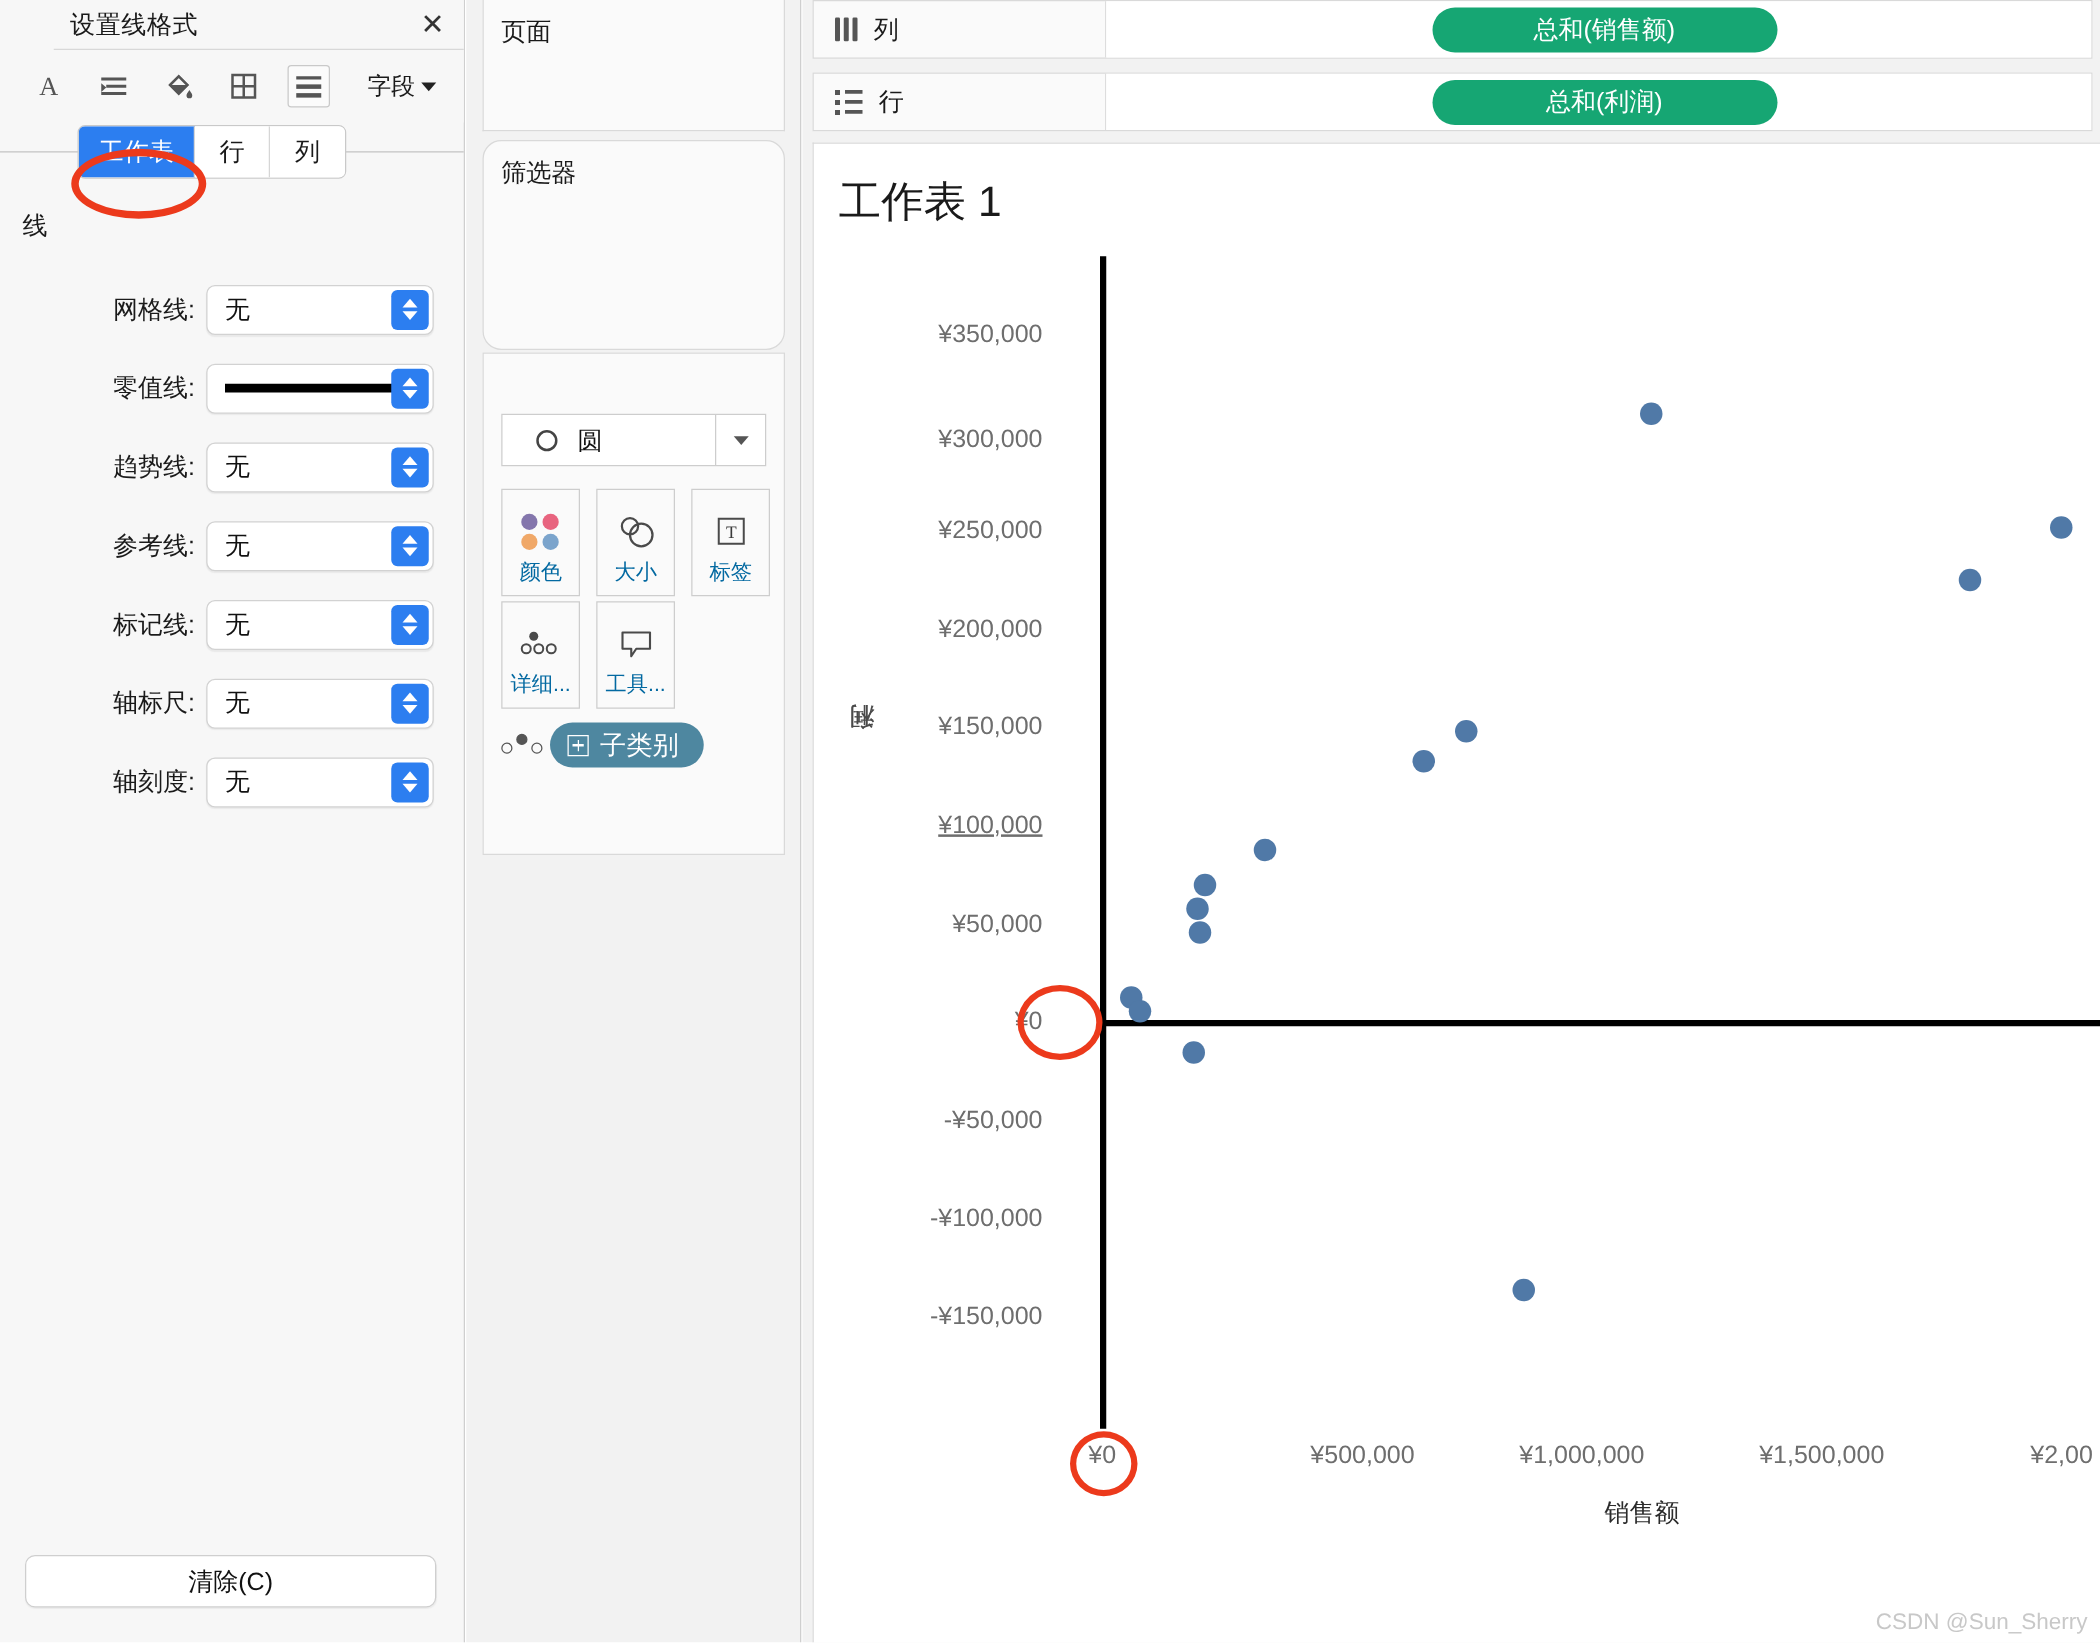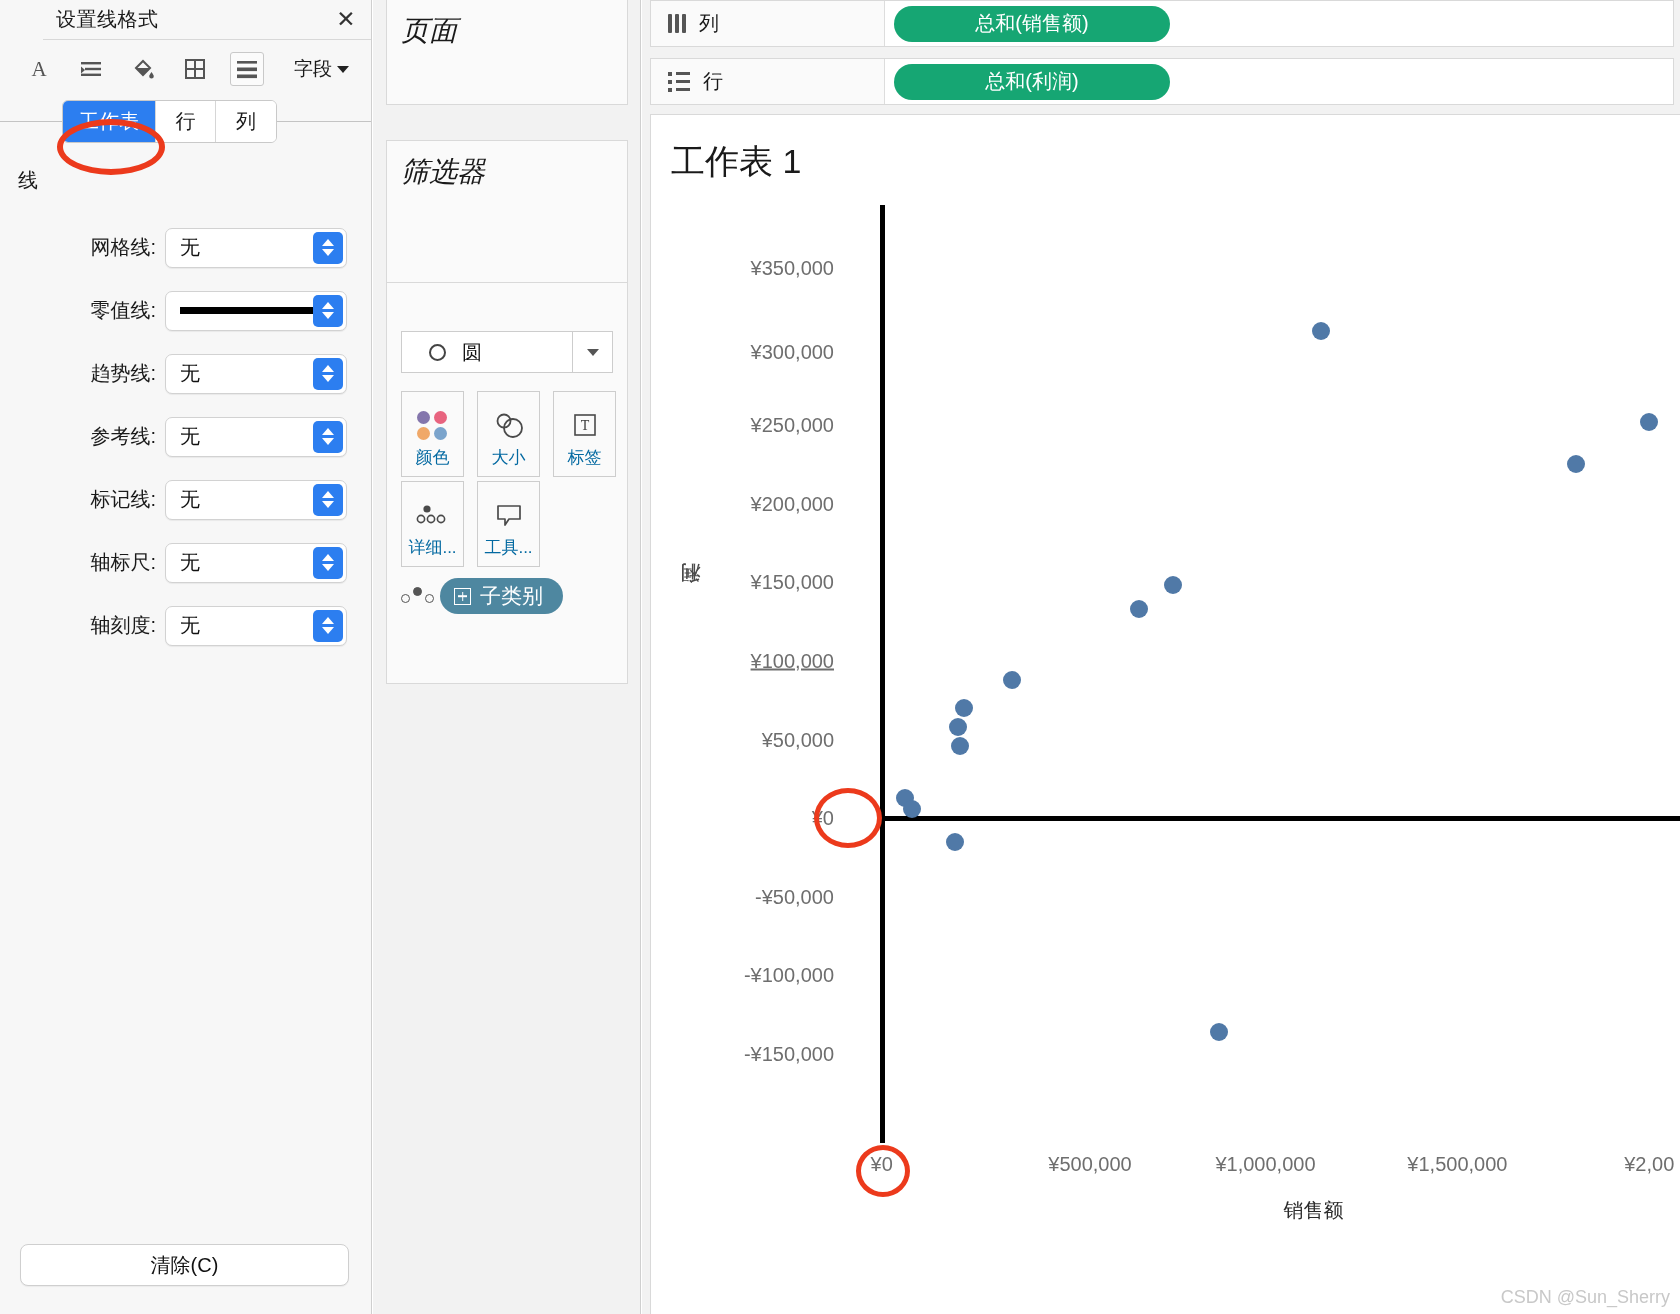--- a/index.html
+++ b/index.html
@@ -107,24 +107,24 @@
   
   #cards-col {
     position: absolute; left: 373px; top: 0; width: 268px; height: 1314px;
     background: #f2f2f2; border-right: 1px solid #cfcfcf;
   }
   .shelf-card {
     position: absolute; left: 13px; right: 12px;
     background: #fafafa; border: 1px solid #d9d9d9;
   }
   .shelf-card-title {
-    font-size: 28px; color: #1a1a1a; padding: 12px 0 0 14px; font-style: italic;
+    font-size: 20px; color: #1a1a1a; padding: 12px 0 0 14px;
   }
   #card-pages  { top: 0px;   height: 105px; border-top: none; }
-  #card-filter { top: 140px; height: 144px; }
+  #card-filter { top: 112px; height: 168px; border-radius: 15px; }
   #card-marks  { top: 282px; height: 402px; }
 
   
   #marks-type {
     position: absolute; left: 14px; right: 14px; top: 48px; height: 42px;
     background: #fff; border: 1px solid #cdcdcd; display: flex; align-items: center;
   }
   #marks-type .mt-icon {
     width: 17px; height: 17px; border: 2px solid #444; border-radius: 50%;
     margin-left: 27px;
@@ -176,21 +176,21 @@
   .shelf {
     position: absolute; left: 8px; right: 6px; height: 47px; display: flex;
     background: #fafafa; border: 1px solid #d9d9d9;
   }
   #shelf-cols { top: 0px; }
   #shelf-rows { top: 58px; }
   .shelf-name {
     width: 234px; display: flex; align-items: center; gap: 13px; padding-left: 17px;
     font-size: 20px; color: #1a1a1a; border-right: 1px solid #ddd;
   }
-  .shelf-drop { flex: 1; display: flex; align-items: center; padding-left: 9px; background: #fff; }
+  .shelf-drop { flex: 1; display: flex; align-items: center; padding-left: 9px; background: #fff; justify-content: center; }
   .green-pill {
     height: 36px; min-width: 276px; border-radius: 18px; background: #16a673;
     color: #fff; font-size: 20px; display: flex; align-items: center; justify-content: center;
   }
   
   .ic-cols { display: flex; gap: 3px; align-items: flex-end; height: 19px; }
   .ic-cols i { width: 4px; background: #555; display: block; border-radius: 1px; }
   .ic-cols i:nth-child(1){ height: 19px; }
   .ic-cols i:nth-child(2){ height: 19px; }
   .ic-cols i:nth-child(3){ height: 19px; }

